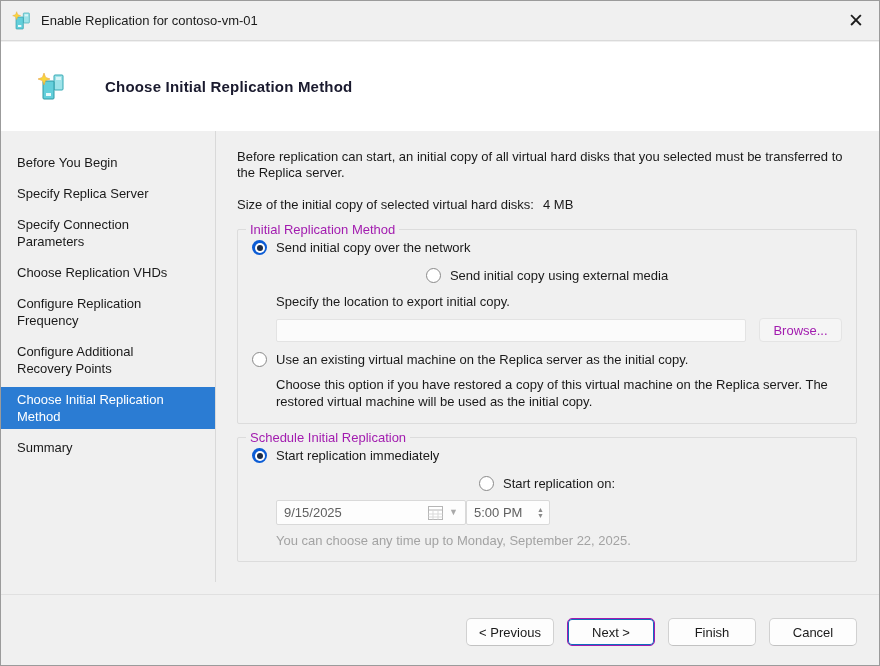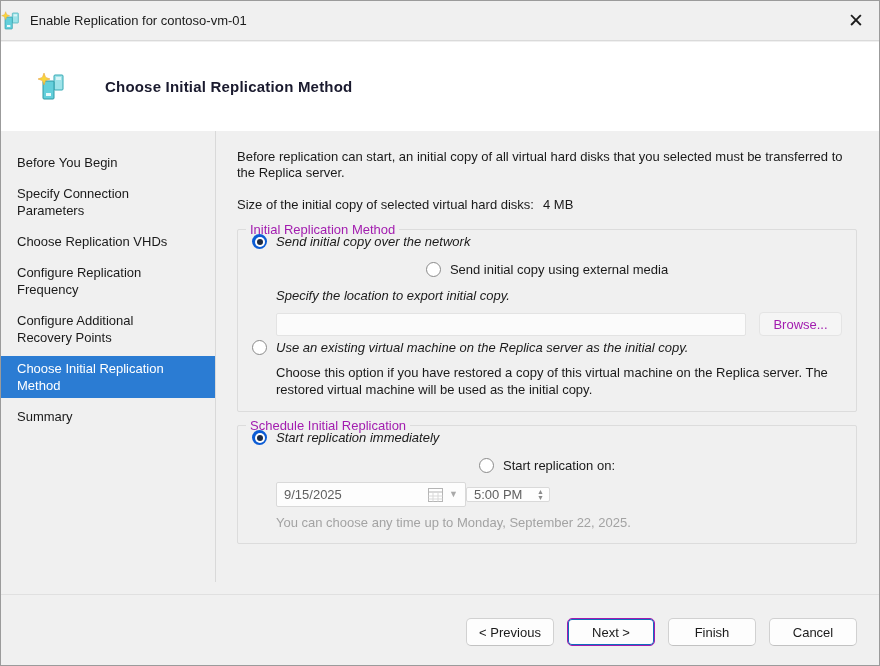--- a/index.html
+++ b/index.html
@@ -8,21 +8,21 @@
 
   #window {
     position:relative; width:880px; height:666px;
     background:#f0f0f0; border:1px solid #9b9b9b; overflow:hidden;
     color:#1a1a1a; font-size:13px;
   }
 
   
   .titlebar {
     position:absolute; left:0; top:0; width:100%; height:40px;
-    display:flex; align-items:center; 
+    display:flex; align-items:center; padding-left:11px;
     background:#f0f0f0; border-bottom:1px solid #dadada;
   }
   .titlebar .app-icon { width:20px; height:20px; margin-right:9px; flex:none; }
   .titlebar .title-text { font-size:13px; color:#1b1b1b; }
   .close-btn {
     margin-left:auto; width:46px; height:39px;
     display:flex; align-items:center; justify-content:center;
     font-size:19px; color:#1b1b1b; cursor:default;
   }
 
@@ -77,21 +77,21 @@
   }
   .radio.checked { border:none; background:#0b5cd5; }
   .radio.checked::before {
     content:''; position:absolute; inset:2.5px; border-radius:50%; background:#ffffff;
   }
   .radio.checked::after {
     content:''; position:absolute; inset:4.5px; border-radius:50%; background:#1f2c43;
   }
   .indent { margin-left:24px; }
 
-  .export-label { margin-top:11px;font-style:italic; }
+  .export-label { margin-top:11px; }
   .input-row { display:flex; align-items:center; margin-top:9px; }
   .path-input {
     width:470px; height:23px; background:#fbfbfb;
     border:1px solid #e3e3e3; border-radius:2px;
     font-family:"Liberation Sans", sans-serif; font-size:13px; padding:0 6px; color:#7a7a7a;
   }
   .browse-btn {
     margin-left:13px; min-width:83px; height:24px;
     background:#f5f5f5; border:1px solid #e4e4e4; border-radius:4px;
     color:#a21caf; font-family:"Liberation Sans", sans-serif; font-size:13px;
@@ -101,30 +101,30 @@
   .picker-row { display:flex; align-items:center; margin-top:9px; }
   .datebox {
     width:190px; height:25px; background:#fdfdfd;
     border:1px solid #d9d9d9; border-radius:2px;
     display:flex; align-items:center; padding:0 7px; color:#5f5f5f;
   }
   .datebox .spacer { flex:1; }
   .datebox .cal { width:15px; height:14px; margin-right:6px; }
   .dd-arrow { font-size:9px; color:#a9a9a9; line-height:1; }
   .timebox {
-    width:84px; height:15px; background:#fdfdfd;
+    width:84px; height:25px; background:#fdfdfd;
     border:1px solid #d9d9d9; border-radius:2px;
     display:flex; align-items:center; padding:0 5px 0 7px; color:#5f5f5f;
   }
   .timebox .spacer { flex:1; }
   .spinner { display:flex; flex-direction:column; align-items:center; }
   .spinner span { font-size:7px; line-height:6px; color:#8a8a8a; }
   .hint-gray { margin-top:8px; color:#a3a3a3; }
 
-  .mt14 { margin-top:4px;font-style:italic; }
+  .mt14 { margin-top:10px; }
   .mt13 { margin-top:13px;justify-content:center; }
 
   
   .h-divider {
     position:absolute; left:0; top:593px; width:100%; height:1px; background:#e0e0e0;
   }
   .footer {
     position:absolute; right:22px; top:617px;
     display:flex; gap:13px;
   }
@@ -163,20 +163,21 @@
       <rect x="19" y="5" width="5" height="3" fill="#d8f5f7"></rect>
       <rect x="6" y="9" width="11" height="18" rx="1" fill="#63cfdb" stroke="#2e9aa6"></rect>
       <rect x="9" y="21" width="5" height="3" fill="#e8fafc"></rect>
       <polygon points="7,1 8.6,5.4 13,7 8.6,8.6 7,13 5.4,8.6 1,7 5.4,5.4" fill="#f9d63a" stroke="#e8a33d" stroke-width="0.6"></polygon>
     </svg>
     <div class="hdr-title">Choose Initial Replication Method</div>
   </div>
 
   <div class="sidebar">
     <div class="nav-item">Before You Begin</div>
+    <div class="nav-item">Specify Replica Server</div>
     <div class="nav-item">Specify Connection Parameters</div>
     <div class="nav-item">Choose Replication VHDs</div>
     <div class="nav-item">Configure Replication Frequency</div>
     <div class="nav-item">Configure Additional Recovery Points</div>
     <div class="nav-item selected">Choose Initial Replication Method</div>
     <div class="nav-item">Summary</div>
   </div>
   <div class="v-divider"></div>
 
   <div class="content">

